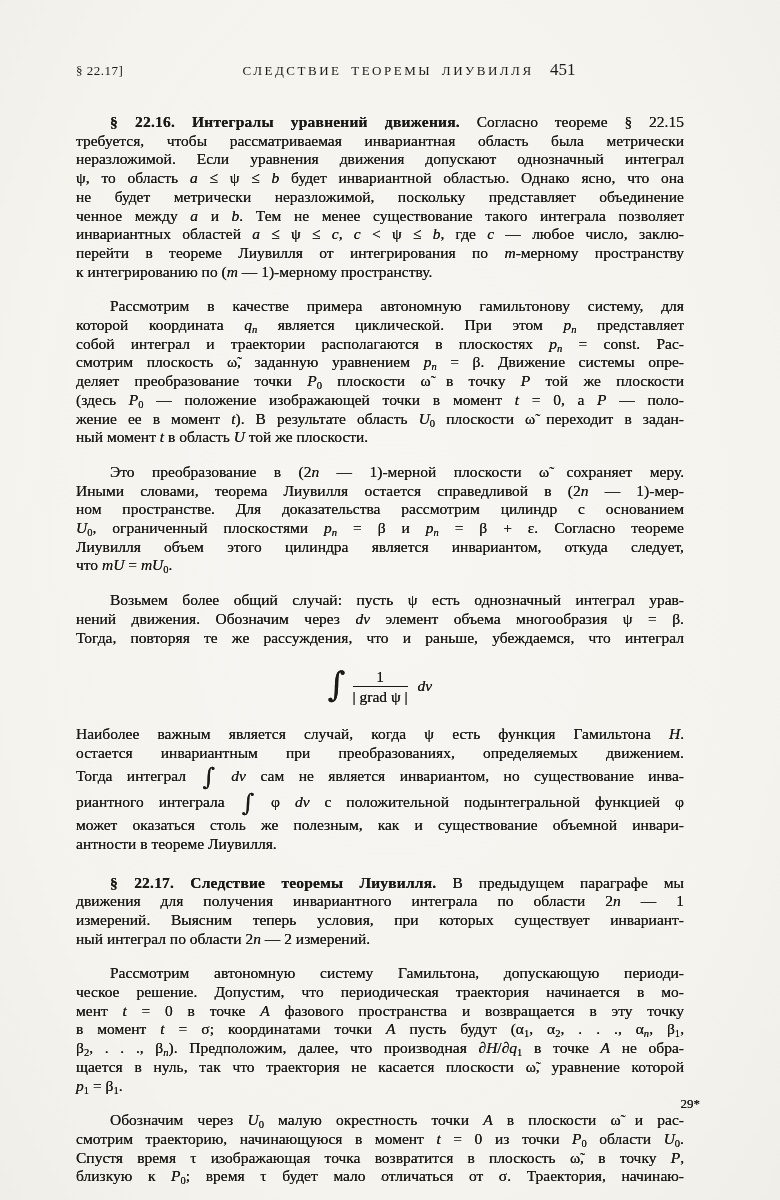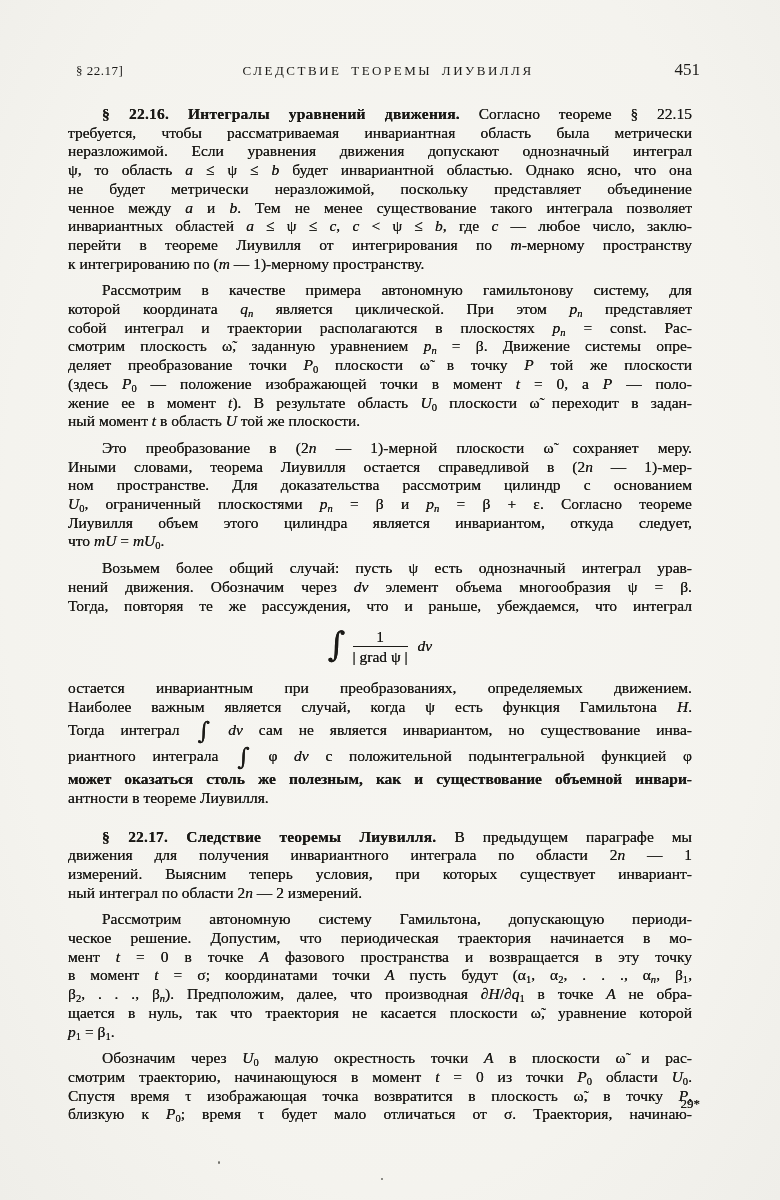--- a/index.html
+++ b/index.html
@@ -14,27 +14,27 @@
   .page {
     position: absolute; inset: 0;
     background: radial-gradient(ellipse at 50% 45%, #f7f6f2 0%, #f4f3ee 70%, #efeee9 100%);
   }
   .running-header {
     position: absolute; top: 60px; left: 60px; width: 640px;
     display: flex; align-items: baseline;
   }
   .rh-left  { width: 150px; padding-left: 16px; font-size: 13px; letter-spacing: 0.5px; }
   .rh-center{ flex: 1; text-align: center; font-size: 13px; letter-spacing: 2.5px; word-spacing: 4px; }
-  .rh-right { width: 150px; text-align: right; font-size: 17px; }
+  .rh-right { width: 150px; text-align: left; font-size: 17px; }
   .body-text {
     position: absolute; top: 97px; left: 60px; width: 640px;
     font-size: 15.5px; line-height: 18.7px;
     text-shadow: 0 0 0.4px currentColor;
   }
-  .para { margin: 8px; }
+  .para { margin: 16px; }
   .para.indent .line:first-child { text-indent: 34px; }
   .line { text-align: justify; text-align-last: justify; }
   .line.last { text-align-last: left; }
   .line i { font-style: italic; }
   .line b { font-weight: bold; letter-spacing: 0.2px; }
   sub { font-size: 68%; vertical-align: -0.28em; line-height: 0; }
   .inline-int {
     font-family: "DejaVu Serif", "DejaVu Sans", serif;
     font-size: 24px; line-height: 0; vertical-align: -4px; padding: 0 2px;
   }
@@ -110,25 +110,25 @@
       <div class="formula">
         <span class="int">∫</span>
         <span class="frac">
           <span class="num">1</span>
           <span class="bar"></span>
           <span class="den">| grad ψ |</span>
         </span>
         <span class="suffix"><i>dv</i></span>
       </div>
       <div class="para">
+        <div class="line">Наиболее важным является случай, когда ψ есть функция Гамильтона <i>H</i>.</div>
         <div class="line">остается инвариантным при преобразованиях, определяемых движением.</div>
-        <div class="line">Наиболее важным является случай, когда ψ есть функция Гамильтона <i>H</i>.</div>
         <div class="line" style="margin-top: 4px;">Тогда интеграл <span class="inline-int">∫</span> <i>dv</i> сам не является инвариантом, но существование инва-</div>
         <div class="line" style="margin-top: 8px;">риантного интеграла <span class="inline-int">∫</span> φ <i>dv</i> с положительной подынтегральной функцией φ</div>
-        <div class="line" style="margin-top: 4px; font-weight: bold;">может оказаться столь же полезным, как и существование объемной инвари-</div>
+        <div class="line" style="margin-top: 4px;">может оказаться столь же полезным, как и существование объемной инвари-</div>
         <div class="line last">антности в теореме Лиувилля.</div>
       </div>
       <div class="para indent" style="margin-top: 20px;">
         <div class="line"><b>§ 22.17. Следствие теоремы Лиувилля.</b> В предыдущем параграфе мы</div>
         <div class="line">движения для получения инвариантного интеграла по области 2<i>n</i> — 1</div>
         <div class="line">измерений. Выясним теперь условия, при которых существует инвариант-</div>
         <div class="line last">ный интеграл по области 2<i>n</i> — 2 измерений.</div>
       </div>
       <div class="para indent">
         <div class="line">Рассмотрим автономную систему Гамильтона, допускающую периоди-</div>

